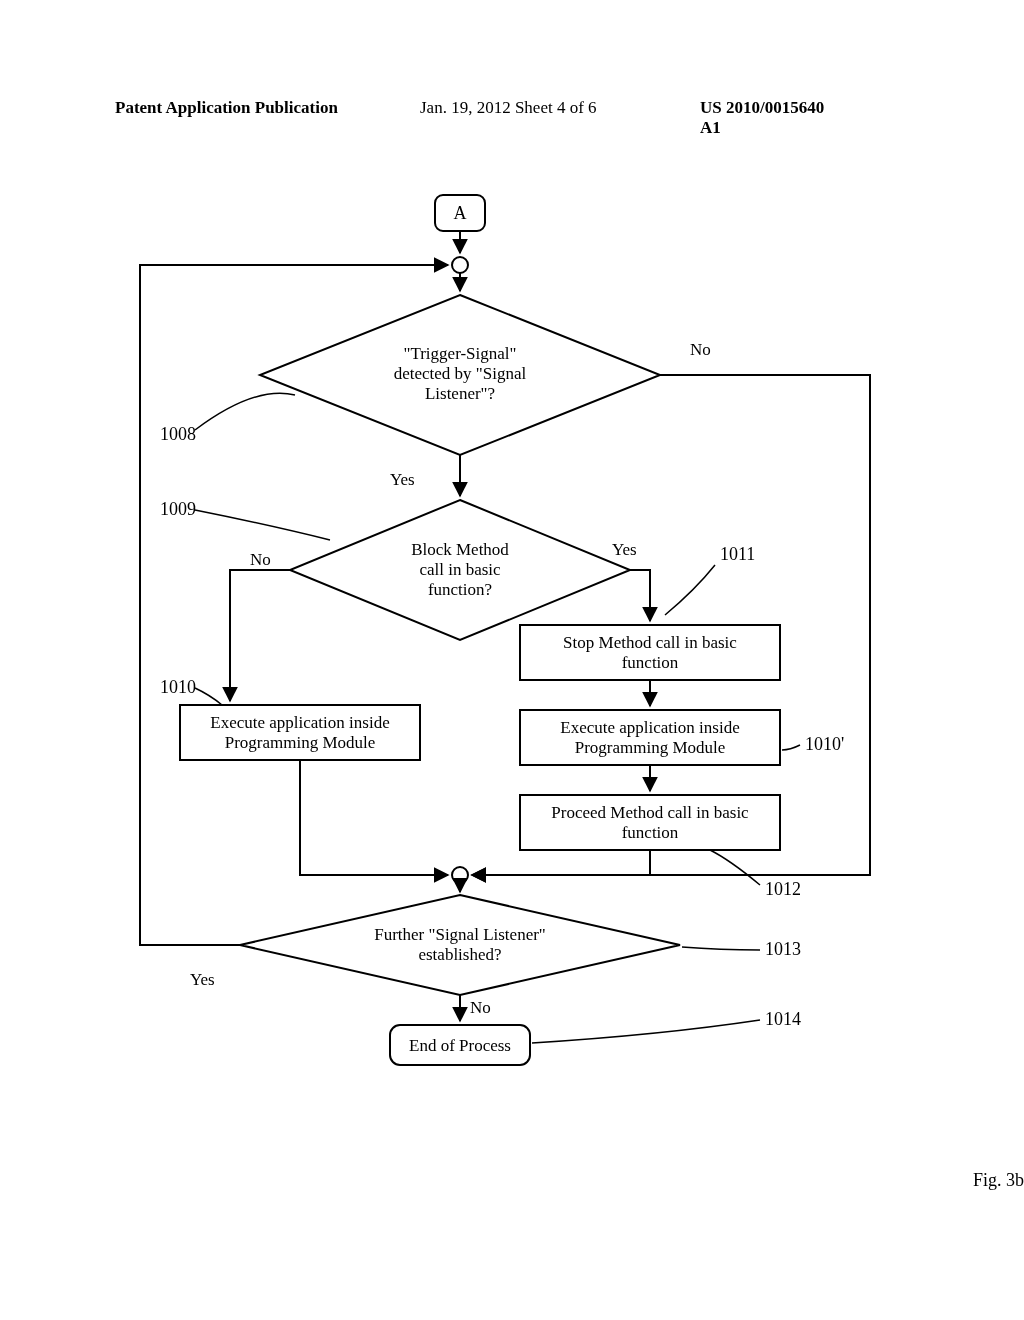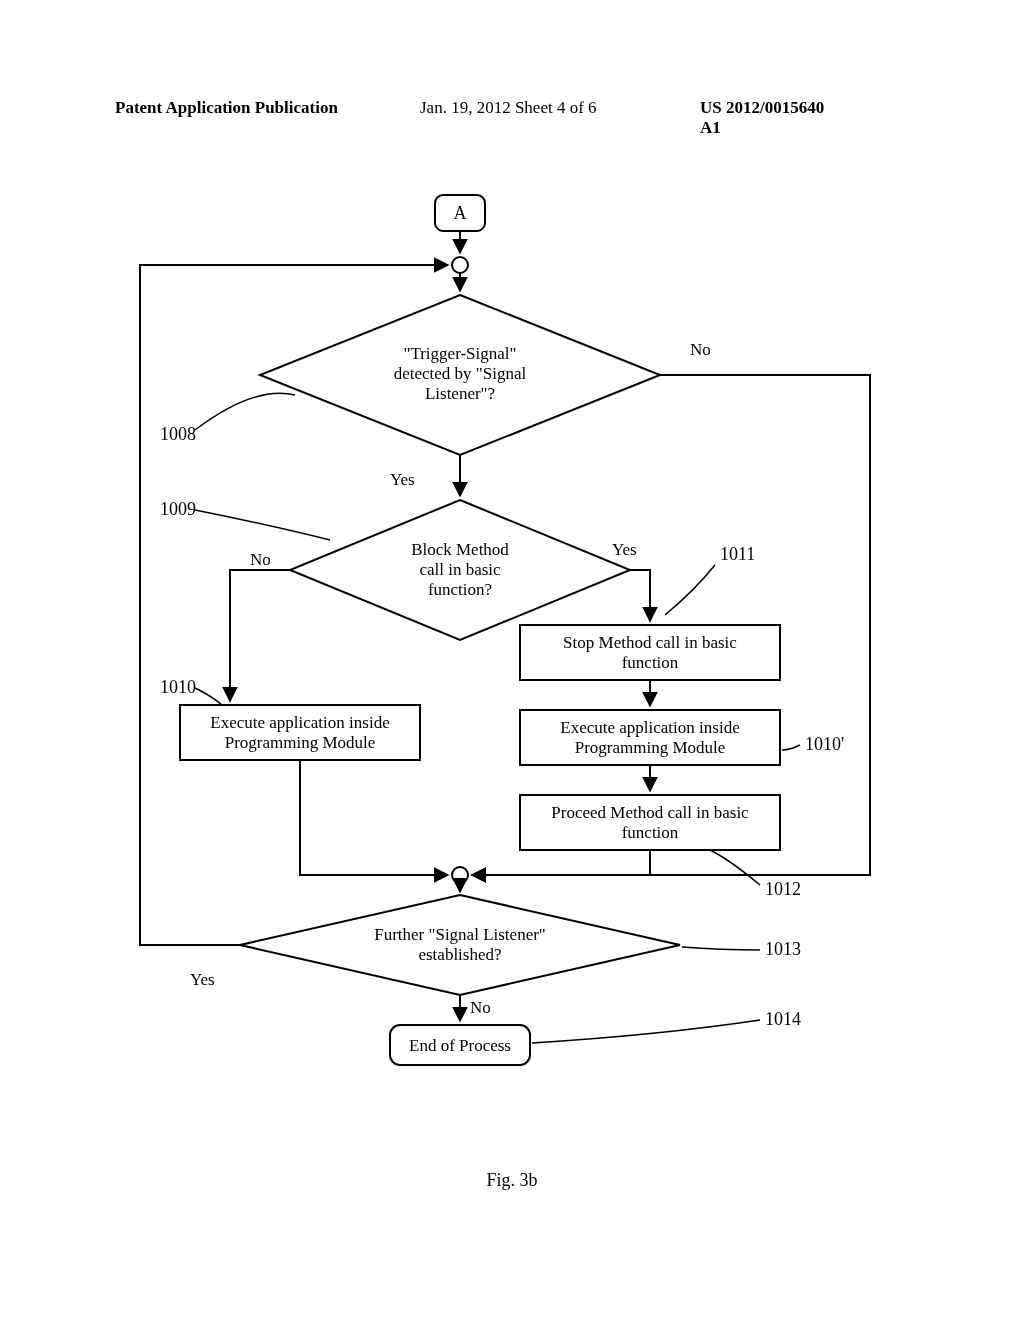--- a/index.html
+++ b/index.html
@@ -58,33 +58,33 @@
   }
   .diamond-text, .box-text, .lbl-text {
     font-family: "Times New Roman", Times, serif;
     fill: #000;
   }
   .figcap {
     position: absolute;
     left: 0;
     width: 1024px;
     top: 1170px;
-    text-align: center;
+    text-align: right;
     font-size: 18px;
   }
 </style>
 </head>
 <body>
 
 <div class="page">
 
   <div class="header">
     <div class="hdr-left">Patent Application Publication</div>
     <div class="hdr-mid">Jan. 19, 2012  Sheet 4 of 6</div>
-    <div class="hdr-right">US 2012/0015640 A1</div>
+    <div class="hdr-right">US 2010/0015640 A1</div>
   </div>
 
   <div class="svgwrap">
     <svg viewBox="0 0 820 950" xmlns="http://www.w3.org/2000/svg">
       <defs>
         <marker id="arrow" viewBox="0 0 10 10" refX="9" refY="5" markerWidth="8" markerHeight="8" orient="auto-start-reverse">
           <path d="M0,0 L10,5 L0,10 z" fill="#000"></path>
         </marker>
       </defs>
 

